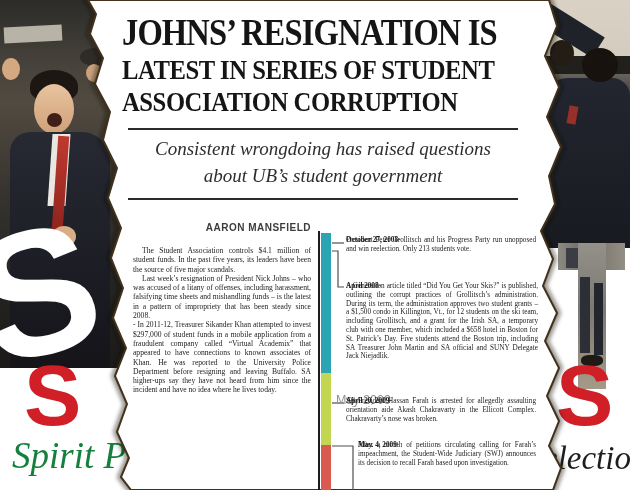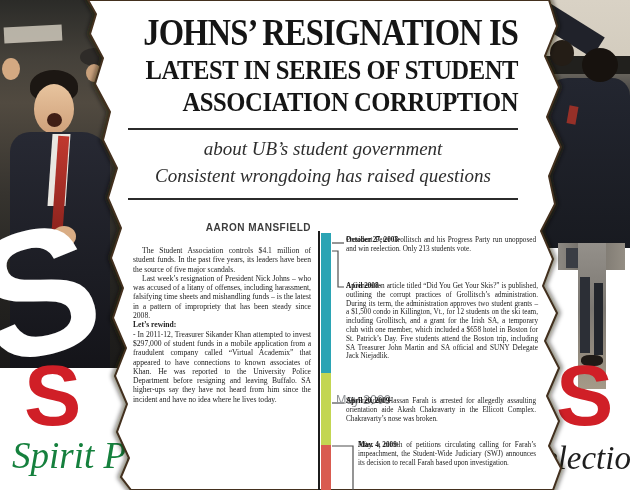--- a/index.html
+++ b/index.html
@@ -46,21 +46,21 @@
   .red-s-left{left:24px;top:352px;font:700 86px/1 "Liberation Sans",sans-serif;color:var(--letter_red);}
   .red-s-right{left:556px;top:352px;font:700 86px/1 "Liberation Sans",sans-serif;color:var(--letter_red);}
   .caption-left{left:12px;top:434px;font-style:italic;font-size:37px;color:#15803d;white-space:nowrap;}
   .caption-right{left:543px;top:440px;font-style:italic;font-size:33px;color:#1e1e1e;white-space:nowrap;}
 
   
   .torn{left:0;top:0;width:630px;height:490px;z-index:2;}
 
   
   .content{left:0;top:0;width:630px;height:490px;z-index:3;color:#1b1b1b;}
-  .headline{left:95px;top:12px;width:450px;text-align:right;color:#151515;font-weight:700;}
+  .headline{left:95px;top:12px;width:450px;text-align:left;color:#151515;font-weight:700;}
   .headline span{position:static;display:block;transform:scaleX(.88);}
   .hl1{font-size:37px;line-height:42px;letter-spacing:-1px;white-space:nowrap;}
   .hl2{font-size:28px;line-height:32px;letter-spacing:-.5px;white-space:nowrap;}
   .hl3{font-size:28px;line-height:32px;letter-spacing:-.5px;white-space:nowrap;}
   .rule{left:128px;width:390px;height:1.5px;background:#2b2b2b;}
   .rule1{top:128px;} .rule2{top:198px;}
   .subtitle{left:128px;top:135px;width:390px;text-align:center;font-style:italic;
             font-size:19px;line-height:27px;color:#2e2e2e;}
   .subtitle span{position:static;display:block;}
 
@@ -149,33 +149,32 @@
   <div class="content">
 
     <h1 class="headline" style="margin:0;">
       <span class="hl1">JOHNS’ RESIGNATION IS</span>
       <span class="hl2">LATEST IN SERIES OF STUDENT</span>
       <span class="hl3">ASSOCIATION CORRUPTION</span>
     </h1>
 
     <div class="rule rule1"></div>
     <div class="subtitle">
+      <span>Consistent wrongdoing has raised questions</span>
       <span>about UB’s student government</span>
-      <span>Consistent wrongdoing has raised questions</span>
     </div>
     <div class="rule rule2"></div>
 
     <div class="byline">
       <b>AARON MANSFIELD</b>
     </div>
 
     <div class="article">
       <p>The Student Association controls $4.1 million of student funds. In the past five years, its leaders have been the source of five major scandals.</p>
       <p>Last week’s resignation of President Nick Johns – who was accused of a litany of offenses, including harassment, falsifying time sheets and mishandling funds – is the latest in a pattern of impropriety that has been steady since 2008.</p>
-      <p class="lead-bold">Let’s rewind:</p>
       <p class="bullet">- In 2011-12, Treasurer Sikander Khan attempted to invest $297,000 of student funds in a mobile application from a fraudulent company called “Virtual Academix” that appeared to have connections to known associates of Khan. He was reported to the University Police Department before resigning and leaving Buffalo. SA higher-ups say they have not heard from him since the incident and have no idea where he lives today.</p>
     </div>
 
     <div class="tl-line"></div>
     <div class="tl-seg tl-teal"></div>
     <div class="tl-seg tl-green"></div>
     <div class="tl-seg tl-red"></div>
 
     <svg class="connectors" width="630" height="490" viewBox="0 0 630 490">
       <g fill="none" stroke="#4f4f4f" stroke-width="1.2">

